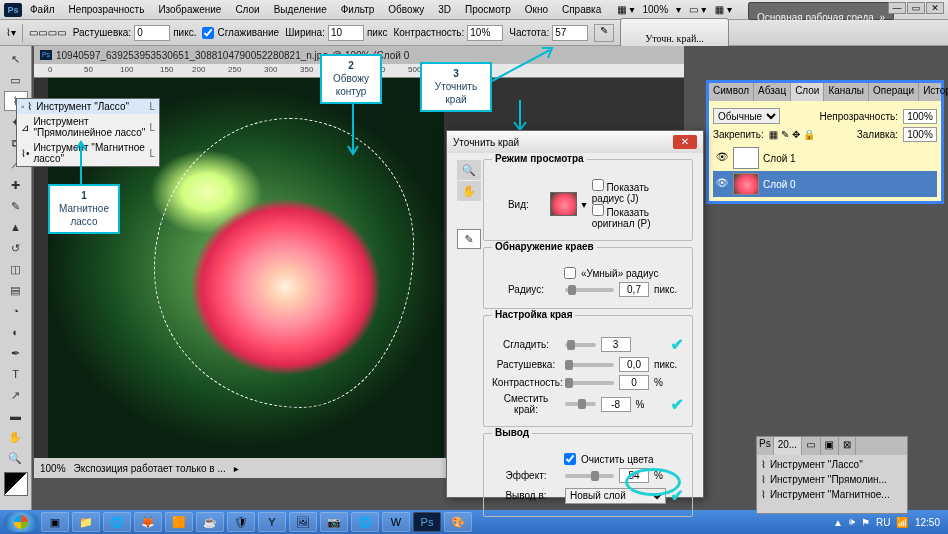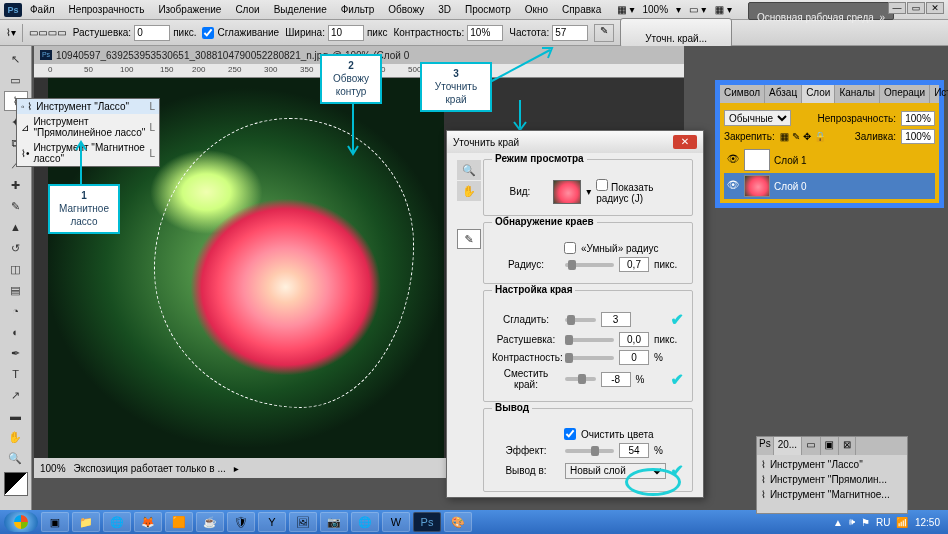--- a/index.html
+++ b/index.html
@@ -6,36 +6,36 @@
 body { width: 948px; height: 534px; background: #fff; overflow: hidden; position: relative; }
 .app { width: 948px; height: 510px; background: #535353; position: relative; }
 .menubar { height: 20px; background: linear-gradient(#e8e8e8,#d6d6d6); display: flex; align-items: center; padding: 0 4px; gap: 2px; border-bottom: 1px solid #999; }
 .ps-logo { width: 18px; height: 14px; background: #0a1f3d; color: #5ca0d3; font-weight: bold; text-align: center; line-height: 14px; font-size: 9px; border-radius: 2px; }
 .menu-item { padding: 2px 6px; cursor: default; }
 .opts-row { height: 26px; background: linear-gradient(#e4e4e4,#cfcfcf); display: flex; align-items: center; padding: 0 6px; gap: 6px; border-bottom: 1px solid #999; }
 .opts-row .field { display: flex; align-items: center; gap: 3px; }
 .opts-row input[type=text] { width: 36px; height: 16px; font-size: 10px; border: 1px solid #999; padding: 0 2px; }
 .opts-row .unit { font-size: 10px; }
 .chk { width: 12px; height: 12px; }
-.btn-refine { height: 18px; padding: 14px 24px; background: linear-gradient(#f4f4f4,#dcdcdc); border: 1px solid #888; border-radius: 3px; }
+.btn-refine { height: 18px; padding: 14px 24px; background: linear-gradient(#f4f4f4,#dcdcdc); border: 1px solid #888; border-radius: 3px; font-family: Liberation Serif, serif; }
 .workspace { position: absolute; top: 46px; left: 0; right: 0; bottom: 0; background: #535353; }
 .toolbox { position: absolute; left: 0; top: 0; width: 32px; height: 100%; background: #d2d2d2; border-right: 1px solid #888; padding: 2px; }
 .tool { width: 24px; height: 20px; margin: 1px auto; background: #d2d2d2; border: 1px solid transparent; display: flex; align-items: center; justify-content: center; font-size: 11px; color: #333; }
 .tool.sel { background: #fff; border: 1px solid #888; }
 .canvas-zone { position: absolute; left: 34px; top: 0; width: 650px; height: 438px; background: #535353; }
 .tab { height: 18px; background: #bcbcbc; display: flex; align-items: center; padding: 0 6px; gap: 4px; font-size: 10px; color: #222; }
 .tab .tiny-ps { width: 12px; height: 10px; background: #0a1f3d; color: #5ca0d3; font-size: 7px; text-align: center; line-height: 10px; }
 .ruler-h { height: 14px; background: #e8e8e8; border-bottom: 1px solid #888; position: relative; overflow: hidden; }
 .ruler-h span { position: absolute; font-size: 8px; color: #444; top: 1px; }
 .canvas { height: 380px; background: #333; position: relative; overflow: hidden; }
 .rose { position: absolute; left: 14px; top: 0; width: 396px; height: 380px; background: radial-gradient(ellipse 140px 130px at 60% 55%, #fff2e0 0%, #ffccb0 12%, #ff8fa0 30%, #ff4d6a 48%, #e02850 60%, transparent 68%), radial-gradient(ellipse 80px 60px at 40% 30%, #f0ffb0 0%, #d0ff80 30%, transparent 70%), radial-gradient(ellipse 200px 180px at 50% 50%, rgba(120,255,100,0.5) 20%, rgba(20,80,30,0.9) 70%, #0a2010 100%); }
 .selection-dash { position: absolute; border: 1px dashed #fff; }
 .status-bar { height: 20px; background: #d2d2d2; display: flex; align-items: center; padding: 0 6px; gap: 8px; font-size: 10px; }
 .panels-right { position: absolute; right: 4px; top: 34px; width: 238px; }
-.panel { background: #eab308; border: 5px solid #3b82f6; margin-bottom: 2px; margin-left: 9px; }
+.panel { background: #fef9c3; border: 3px solid #3b82f6; margin-bottom: 2px; }
 .panel-tabs { height: 18px; display: flex; background: #bcbcbc; font-size: 9px; }
 .panel-tabs span { padding: 2px 4px; border-right: 1px solid #999; }
 .panel-tabs span.act { background: #d8d8d8; }
 .panel-body { padding: 4px; font-size: 10px; }
 .layer-row { display: flex; align-items: center; padding: 2px; gap: 4px; }
 .layer-row.sel { background: #4a7fc4; color: #fff; }
 .layer-thumb { width: 26px; height: 22px; background: #fff; border: 1px solid #888; }
 .layer-thumb.rose-t { background: radial-gradient(circle at 55% 55%, #ff8fa0, #ff4d6a 50%, #2a4a2a); }
 .eye { width: 14px; height: 14px; text-align: center; }
 .lasso-flyout { position: absolute; left: 16px; top: 98px; width: 144px; background: #f0f0f0; border: 1px solid #666; z-index: 50; }
@@ -266,20 +266,21 @@
       </div>
       <div style="margin-left:26px">
       <div class="grp">
             <span class="legend">Режим просмотра</span>
         <div class="row">
               <label>Вид:</label>
           <div class="preview-thumb"></div>
               <span>▾</span>
           <div style="margin-left:auto">
             <div><input type="checkbox" class="chk" style=""> <span>Показать радиус (J)</span></div>
+            <div><input type="checkbox" class="chk" style=""> <span>Показать оригинал (P)</span></div>
           </div>
             </div>
       </div>
       <div class="grp">
             <span class="legend">Обнаружение краев</span>
         <div class="row" style="padding-left:72px">
               <input type="checkbox" class="chk" style=""> 
               <span>«Умный» радиус</span>
             </div>
         <div class="row">

